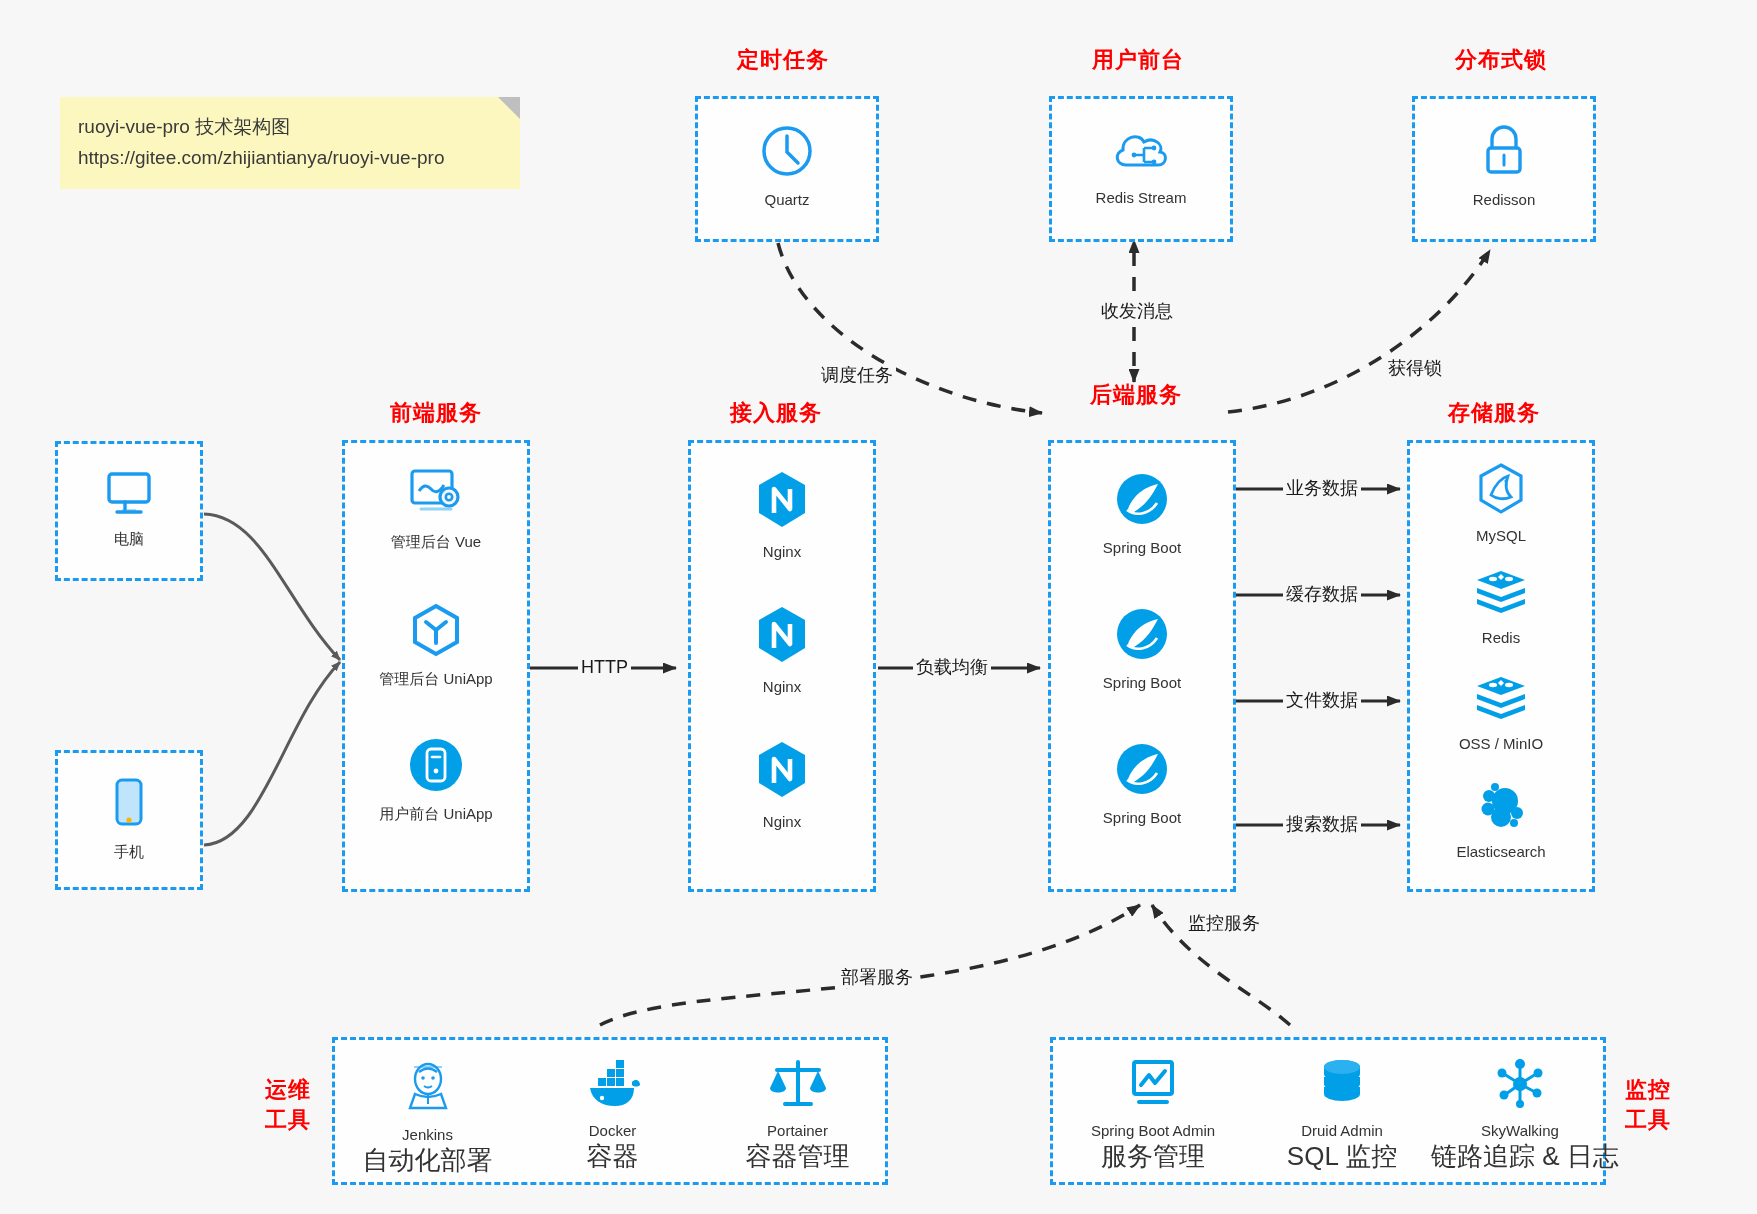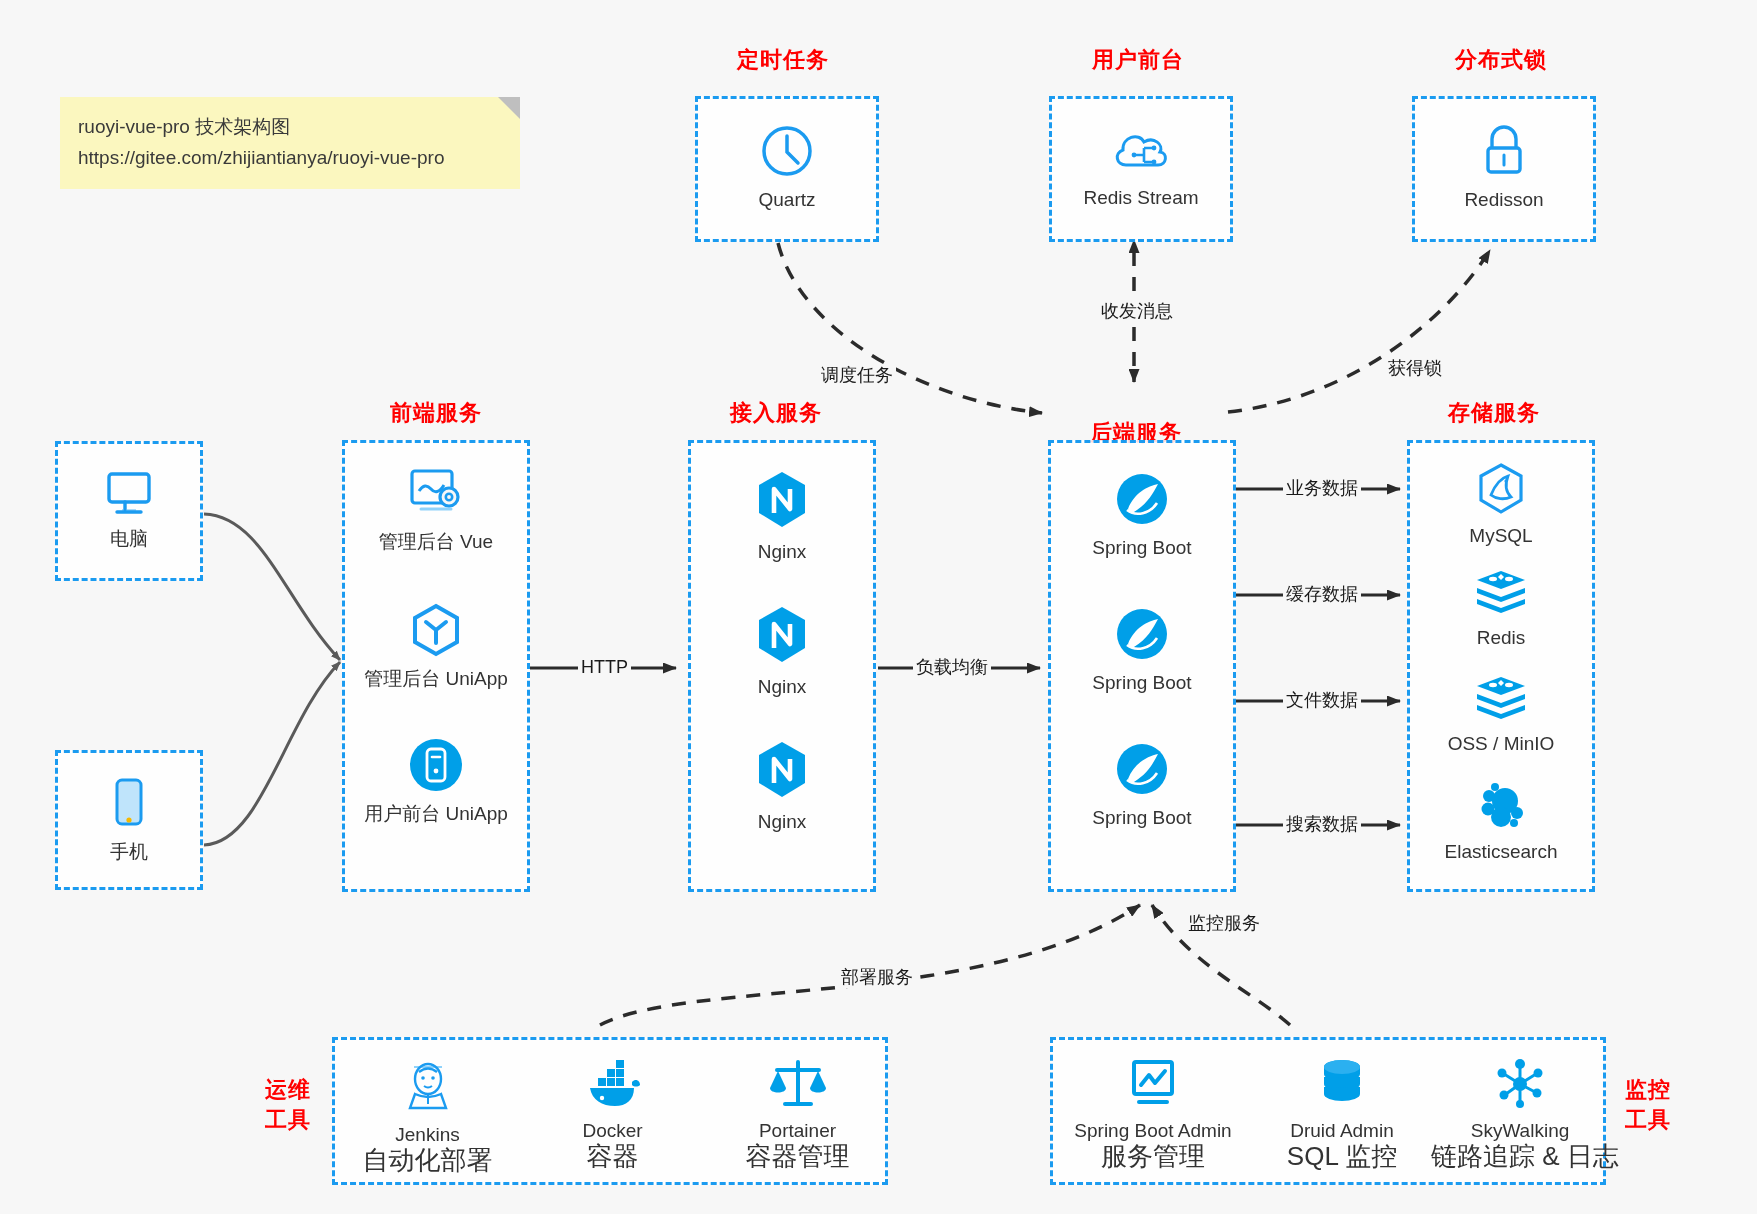--- a/index.html
+++ b/index.html
@@ -44,21 +44,21 @@
     width: 100%;
     text-align: center;
   }
   .node .ico {
     display: block;
     margin: 0 auto 6px auto;
     line-height: 0;
   }
   .node .lbl {
     display: block;
-    font-size: 19px;
+    font-size: 15px;
     color: #333333;
     line-height: 25px;
     white-space: nowrap;
   }
   .node .sub {
     display: block;
     font-size: 26px;
     color: #333333;
     line-height: 26px;
     white-space: nowrap;
@@ -275,21 +275,21 @@
       <span class="ico">
         <svg width="58" height="64" viewBox="0 0 58 64">
           <path d="M29 3 L52 16 L52 44 L29 58 L6 44 L6 16 Z" fill="#009fe8"></path>
           <path d="M21 44 L21 20 L37 40 L37 20" fill="none" stroke="#ffffff" stroke-width="4.6" stroke-linejoin="round"></path>
         </svg>
       </span>
       <span class="lbl">Nginx</span>
     </div>
   </div>
 
-  <div class="group-title" style="left:1090px; top:418px;">后端服务</div>
+  <div class="group-title" style="left:1090px; top:380px;">后端服务</div>
   <div class="group" style="left:1048px; top:440px; width:188px; height:452px;">
 
     <div class="node" style="top:26px;">
       <span class="ico">
         <svg width="60" height="60" viewBox="0 0 60 60">
           <circle cx="30" cy="30" r="25" fill="#009fe8"></circle>
           <path d="M16 40 C22 24 36 17 46 15 C40 26 36 34 22 43 C19 44 17 43 16 40 Z" fill="#ffffff"></path>
           <path d="M15 41 C24 48 38 45 45 34" fill="none" stroke="#ffffff" stroke-width="2.6"></path>
         </svg>
       </span>

